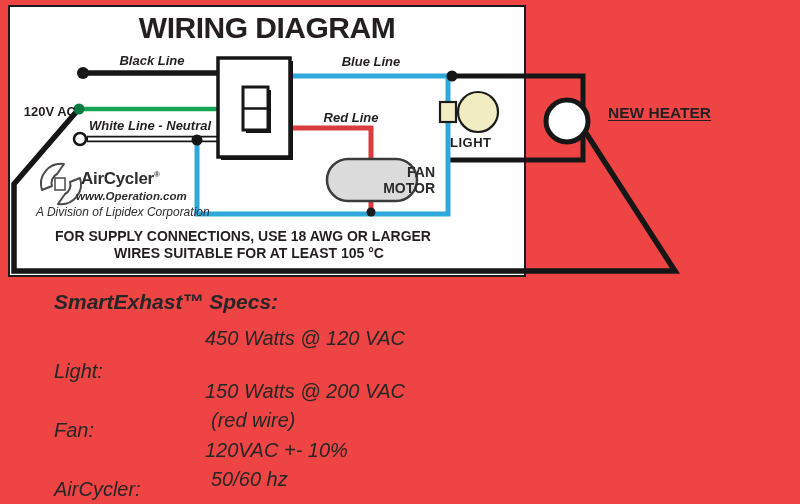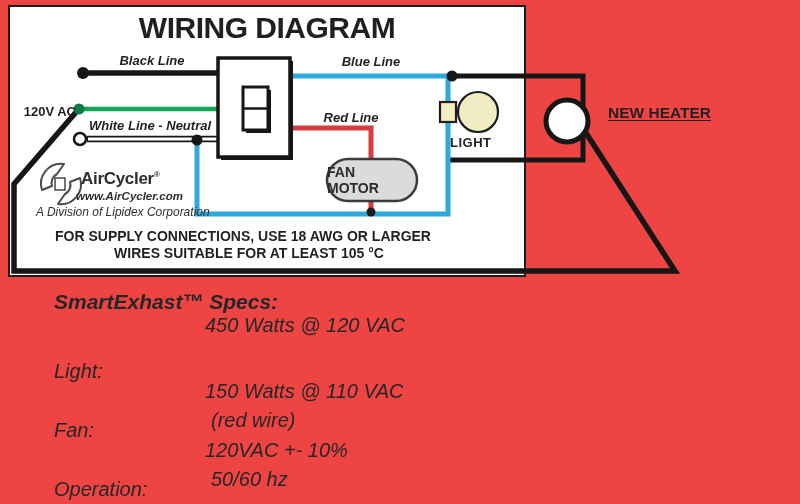--- a/index.html
+++ b/index.html
@@ -4,21 +4,21 @@
 <style>
   html,body{margin:0;padding:0;background:#fff;}
   #stage{position:relative;width:800px;height:504px;background:#ef4444;overflow:hidden;
          font-family:"Liberation Sans",sans-serif;color:#231f20;}
   .abs{position:absolute;}
   #diagram-box{left:8px;top:5px;width:518px;height:272px;border:2px solid #1b1b1b;box-sizing:border-box;background:#fff;}
   #svg-layer{left:0;top:0;width:800px;height:504px;}
   .lbl{font-style:italic;font-weight:600;font-size:13px;white-space:nowrap;text-align:center;line-height:1;}
   #title{left:8px;top:11px;width:518px;text-align:center;font-size:30px;font-weight:700;letter-spacing:-0.5px;}
   #label-120vac{left:16px;top:104px;width:60px;text-align:right;font-size:13px;font-weight:600;}
-  #fan-motor-text{left:327px;top:164px;width:108px;text-align:left;font-size:14px;font-weight:600;line-height:16px;color:#2b2b2b;}
+  #fan-motor-text{left:327px;top:164px;width:108px;text-align:right;font-size:14px;font-weight:600;line-height:16px;color:#2b2b2b;}
   #light-label{left:450px;top:135px;width:56px;text-align:left;font-size:13px;font-weight:600;letter-spacing:0.5px;}
   #new-heater-label{left:608px;top:104px;font-size:15.5px;font-weight:700;text-decoration:underline;text-underline-offset:2px;white-space:nowrap;}
   .note{left:8px;width:470px;text-align:center;font-size:14px;font-weight:600;line-height:1;}
   #note1{top:229px;} #note2{top:246px;padding-left:6px;}
   #logo-name{left:81px;top:169px;font-size:17px;font-weight:700;letter-spacing:-0.3px;color:#2e2e2e;white-space:nowrap;}
   #logo-name sup{font-size:8px;}
   #logo-url{left:76px;top:190px;font-size:11.5px;font-weight:700;font-style:italic;color:#2e2e2e;white-space:nowrap;}
   #logo-tagline{left:36px;top:205px;font-size:12px;font-style:italic;color:#2e2e2e;white-space:nowrap;}
   .spec{font-style:italic;font-size:20px;white-space:nowrap;line-height:1;color:#262626;}
   #specs-heading{left:54px;top:291px;font-size:21px;font-weight:700;}
@@ -91,29 +91,29 @@
     <div>MOTOR</div>
   </div>
 
   <div id="light-label" class="abs">LIGHT</div>
   <div id="new-heater-label" class="abs">NEW HEATER</div>
 
   <div id="note1" class="abs note">FOR SUPPLY CONNECTIONS, USE 18 AWG OR LARGER</div>
   <div id="note2" class="abs note">WIRES SUITABLE FOR AT LEAST 105 °C</div>
 
   <div id="logo-name" class="abs"><span>AirCycler</span><sup>®</sup></div>
-  <div id="logo-url" class="abs">www.AirCycler.com</div>
+  <div id="logo-url" class="abs">www.Operation.com</div>
   <div id="logo-tagline" class="abs">A Division of Lipidex Corporation</div>
 
   <div id="specs-heading" class="abs spec">SmartExhast™ Specs:</div>
 
   <div class="abs spec spec-label" style="top:322px;">Light:</div>
-  <div class="abs spec spec-value" style="top:315px;">450 Watts @ 120 VAC</div>
+  <div class="abs spec spec-value" style="top:328px;">450 Watts @ 120 VAC</div>
 
   <div class="abs spec spec-label" style="top:381px;">Fan:</div>
-  <div class="abs spec spec-value" style="top:381px;">150 Watts @ 110 VAC</div>
+  <div class="abs spec spec-value" style="top:381px;">150 Watts @ 200 VAC</div>
   <div class="abs spec spec-sub" style="top:410px;">(red wire)</div>
 
-  <div class="abs spec spec-label" style="top:440px;">Operation:</div>
+  <div class="abs spec spec-label" style="top:440px;">AirCycler:</div>
   <div class="abs spec spec-value" style="top:440px;">120VAC +-  10%</div>
   <div class="abs spec spec-sub" style="top:469px;">50/60 hz</div>
 
 </div>
 
 </body></html>

